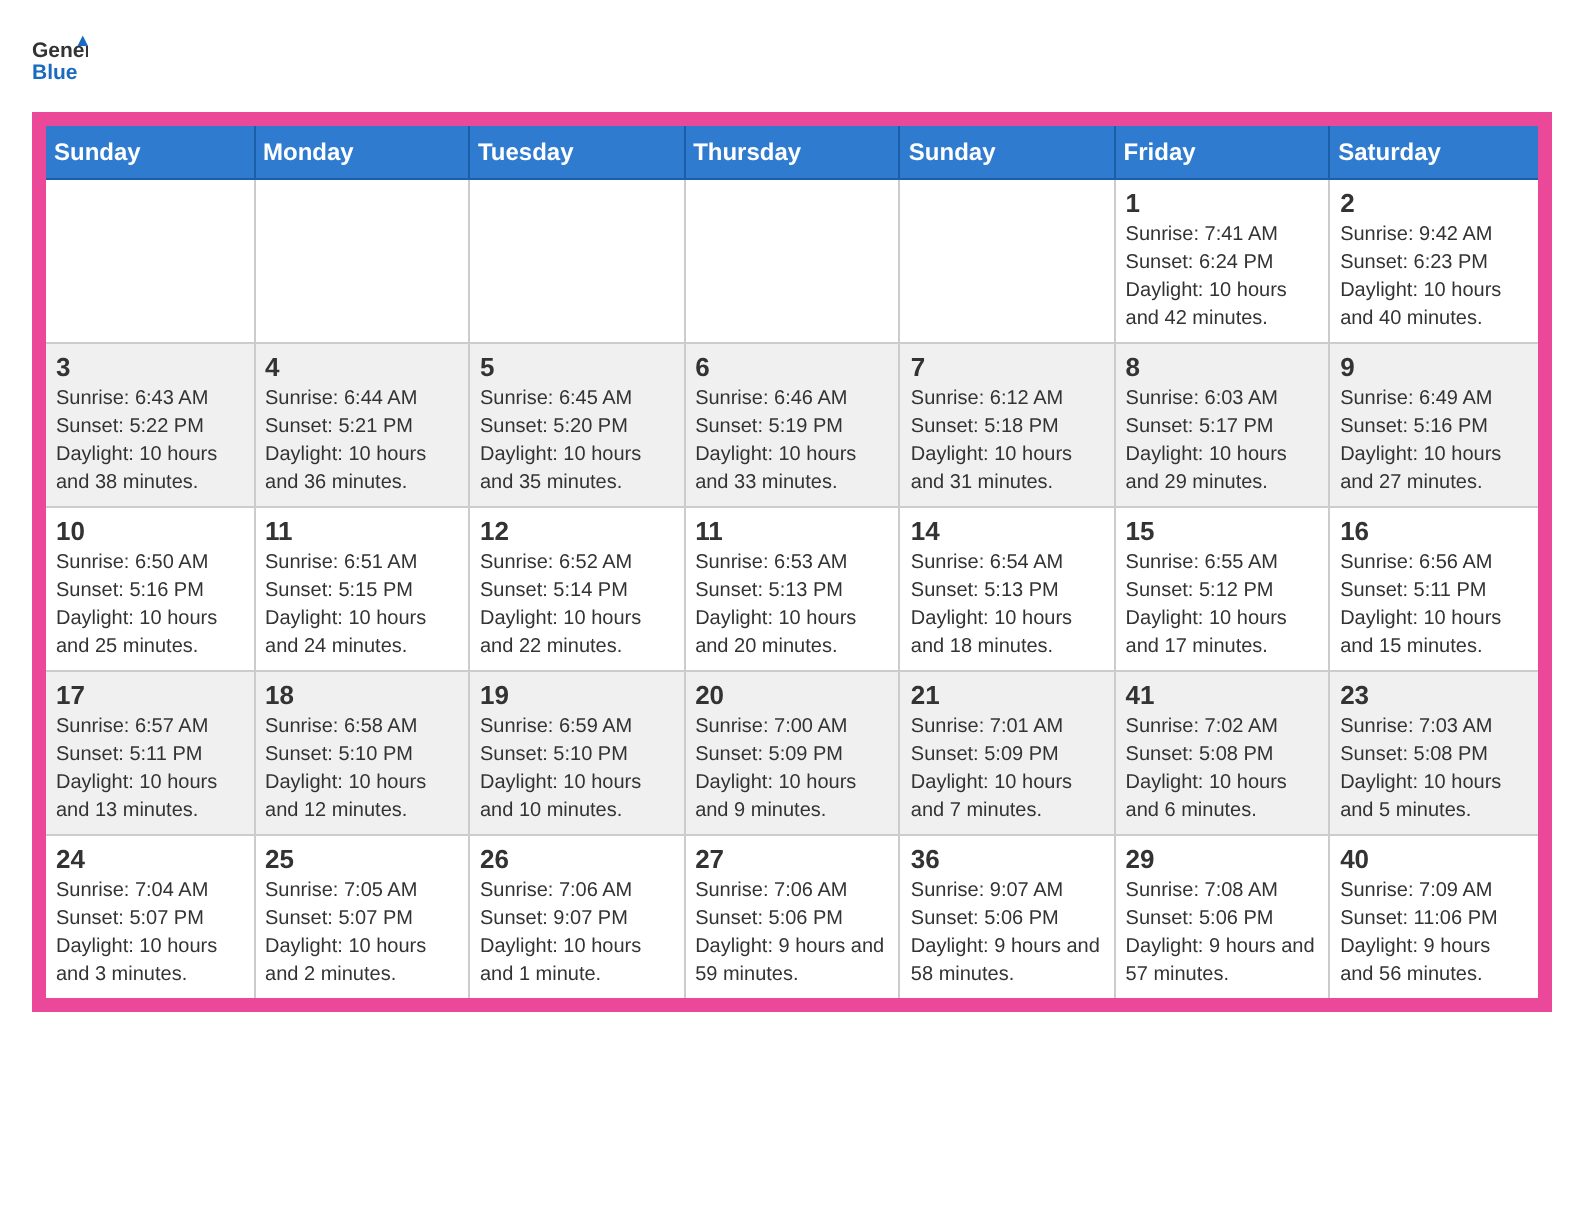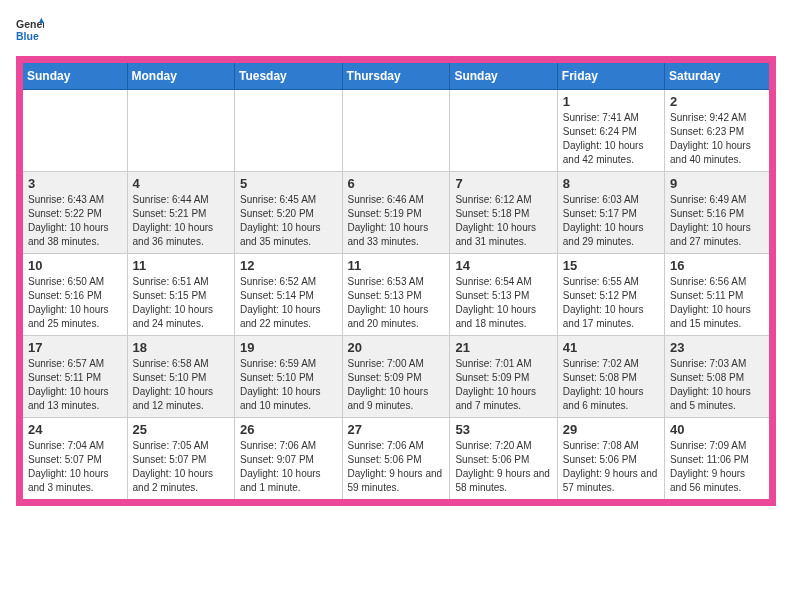--- a/index.html
+++ b/index.html
@@ -285,22 +285,22 @@
 Sunset: 9:07 PM
 Daylight: 10 hours and 1 minute.</div>
         </td>
         <td>
           <span class="day-num">27</span>
           <div class="day-info">Sunrise: 7:06 AM
 Sunset: 5:06 PM
 Daylight: 9 hours and 59 minutes.</div>
         </td>
         <td>
-          <span class="day-num">53</span>
-          <div class="day-info">Sunrise: 7:20 AM
+          <span class="day-num">36</span>
+          <div class="day-info">Sunrise: 9:07 AM
 Sunset: 5:06 PM
 Daylight: 9 hours and 58 minutes.</div>
         </td>
         <td>
           <span class="day-num">29</span>
           <div class="day-info">Sunrise: 7:08 AM
 Sunset: 5:06 PM
 Daylight: 9 hours and 57 minutes.</div>
         </td>
         <td>

